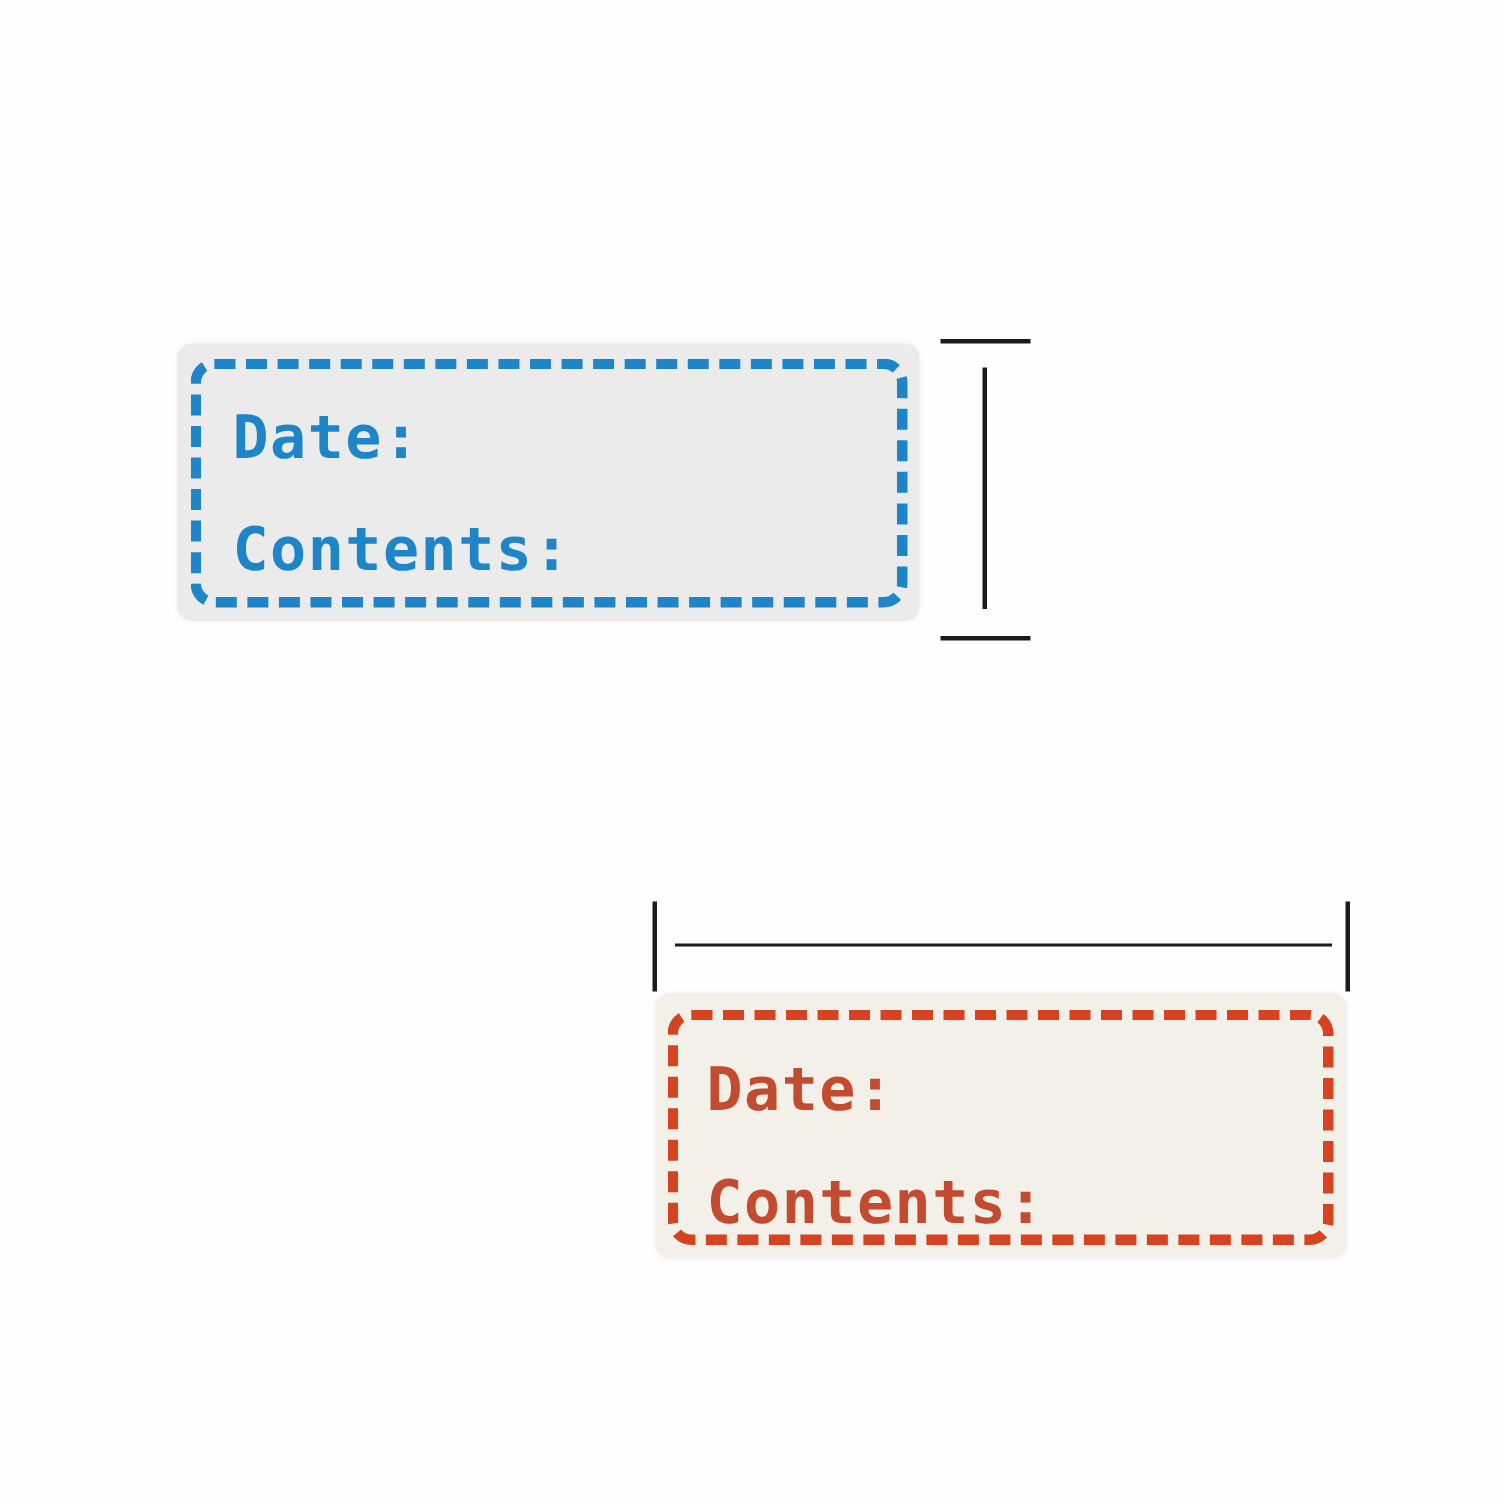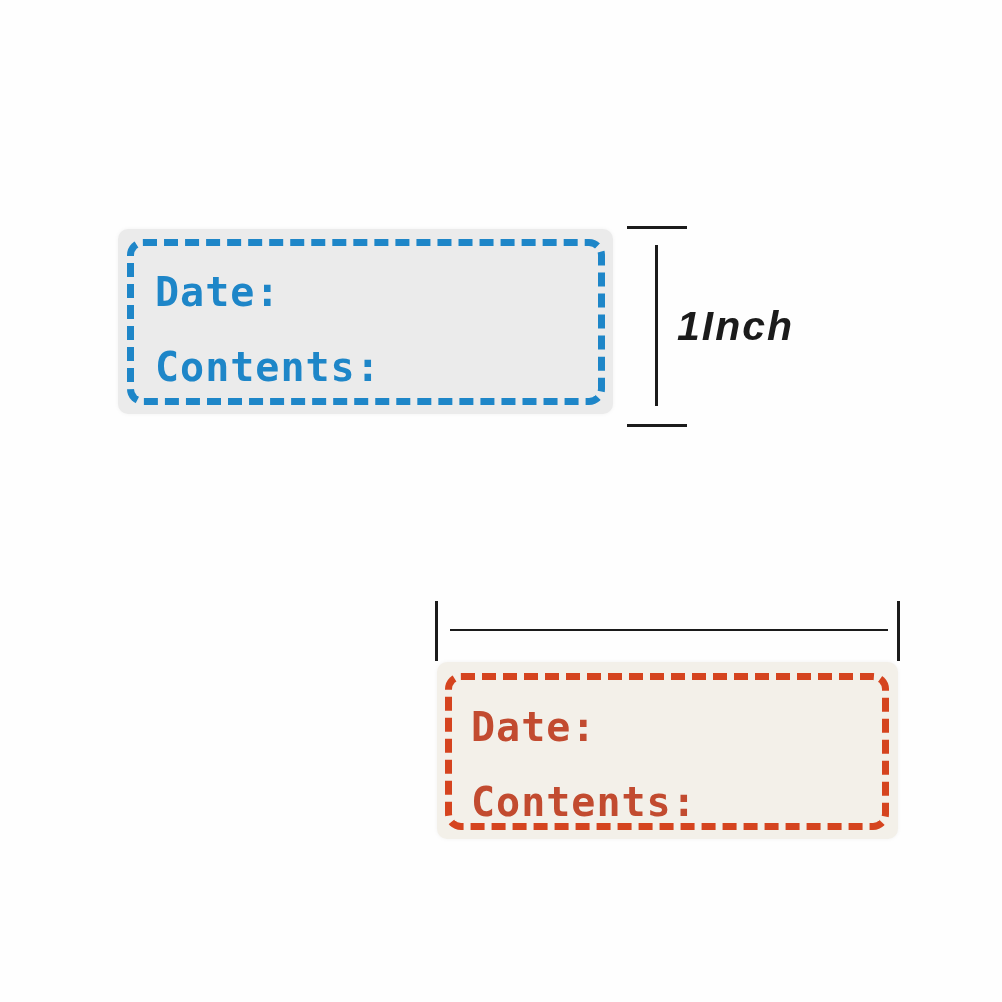--- a/index.html
+++ b/index.html
@@ -90,21 +90,20 @@
 
   <div class="sticker sticker-blue">
     <div class="dash-frame"></div>
     <div class="field pos-date-blue">Date:</div>
     <div class="field pos-contents-blue">Contents:</div>
   </div>
 
   <div class="dim-line vdim-top-tick"></div>
   <div class="dim-line vdim-line"></div>
   <div class="dim-line vdim-bottom-tick"></div>
-  <div class="dim-text vdim-label">1Inch</div>
 
   <div class="dim-line hdim-line"></div>
   <div class="dim-line hdim-left-tick"></div>
   <div class="dim-line hdim-right-tick"></div>
 
   <div class="sticker sticker-red">
     <div class="dash-frame"></div>
     <div class="field pos-date-red">Date:</div>
     <div class="field pos-contents-red">Contents:</div>
   </div>

